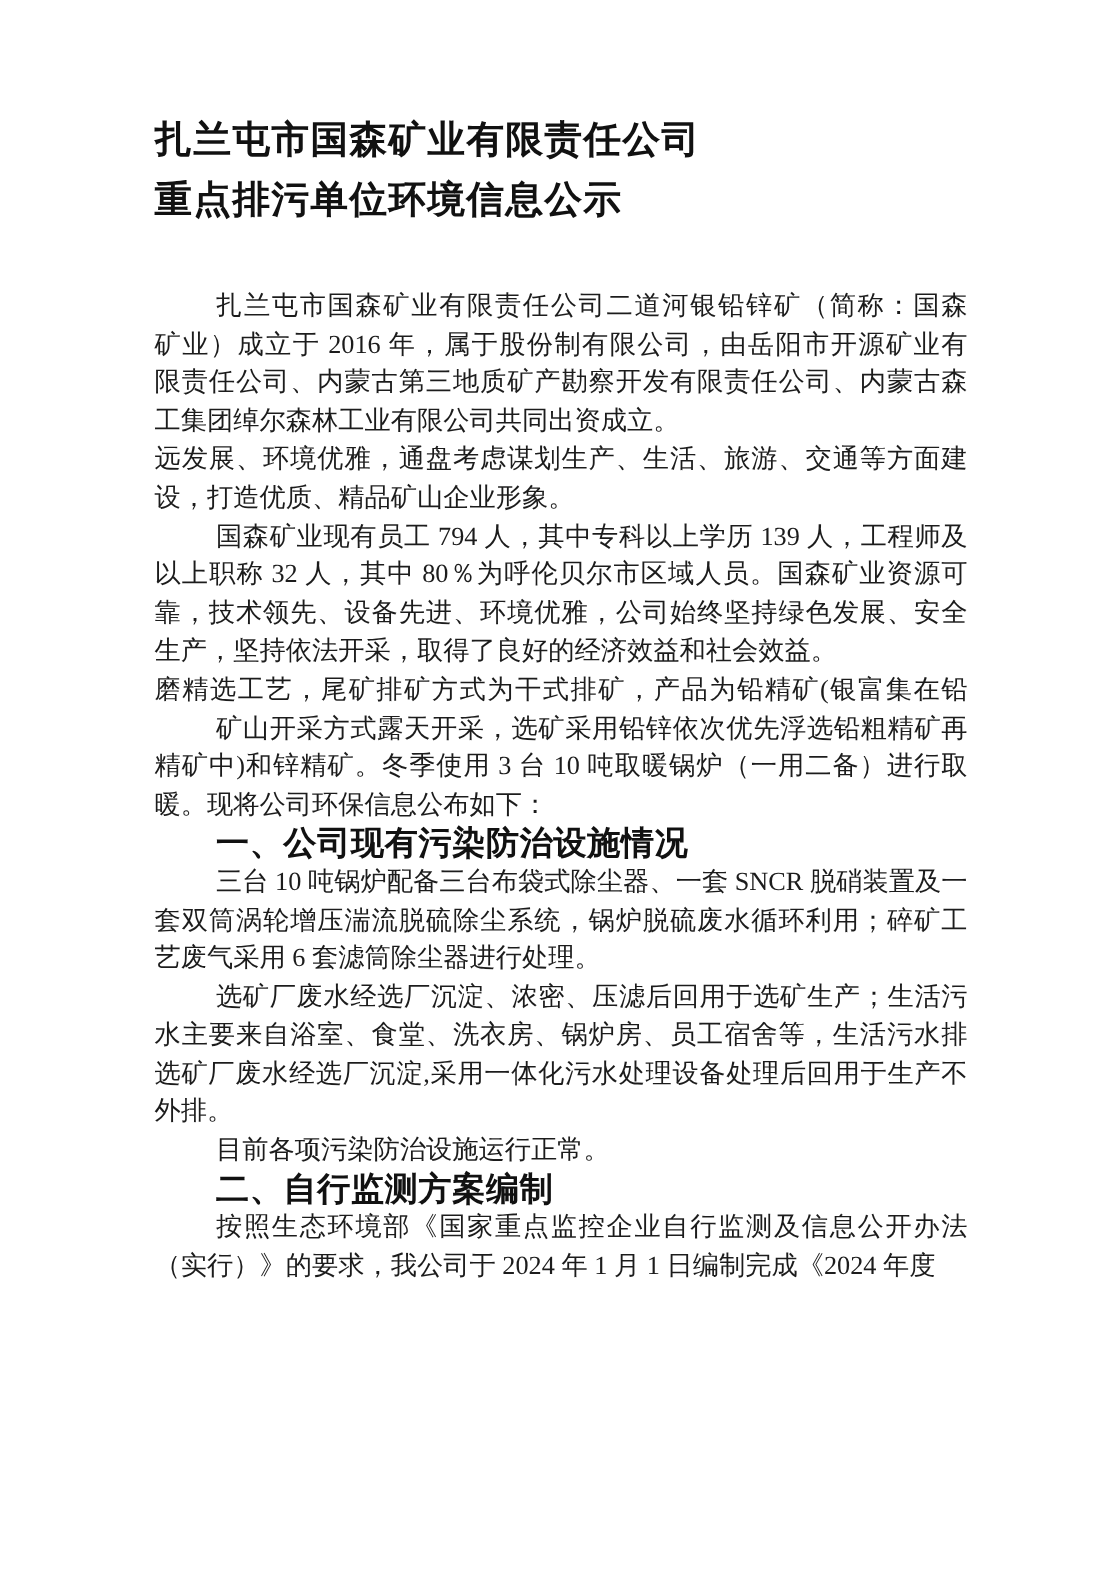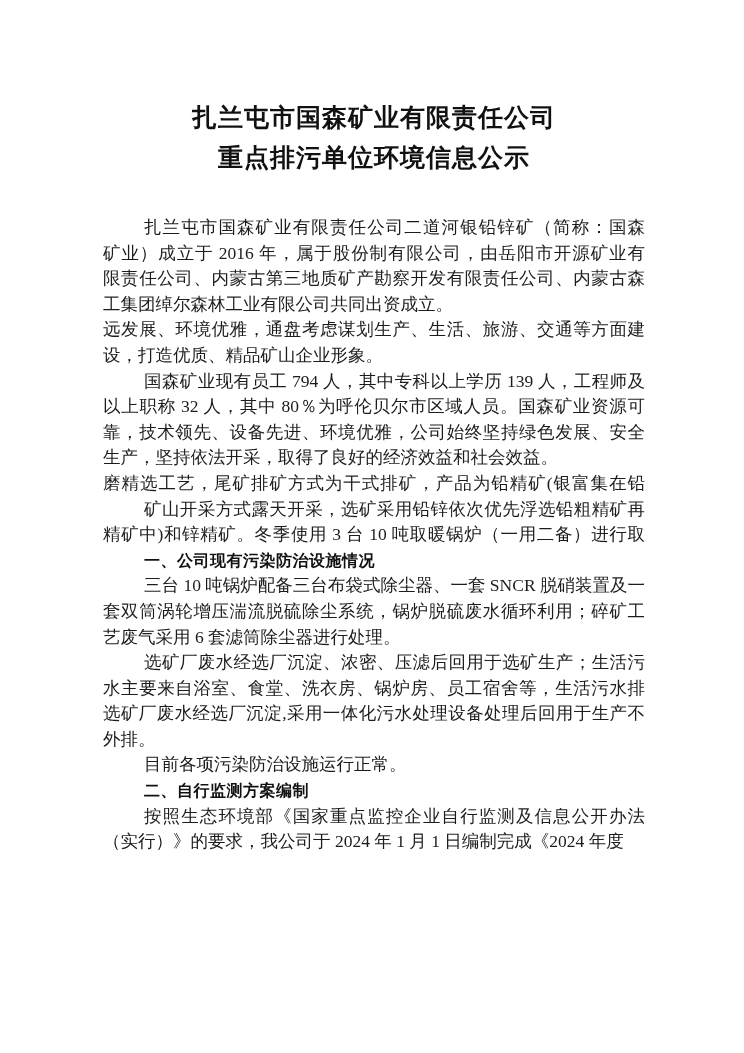--- a/index.html
+++ b/index.html
@@ -15,26 +15,26 @@
     overflow: hidden;
     color: #1c1c1c;
   }
   .content {
     position: absolute;
     left: 103px;
     top: 0;
     width: 542px;
   }
   .doc-title {
-    margin: 98px 0 0 0;
+    margin: 74px 0 0 0;
     font-family: "Liberation Serif", "DejaVu Serif", serif;
     font-weight: bold;
     font-size: 25px;
     line-height: 40px;
-    text-align: center;
+    text-align: left;
     letter-spacing: 1px;
     color: #111111;
   }
   .doc-body {
     margin-top: 37px;
     font-family: "Liberation Serif", "DejaVu Serif", serif;
     font-size: 17.5px;
     line-height: 25.6px;
     color: #1c1c1c;
   }
@@ -51,21 +51,21 @@
   }
   .text-line.indent {
     padding-left: 41px;
   }
   .section-heading {
     height: 25.6px;
     line-height: 25.6px;
     padding-left: 41px;
     font-family: "Liberation Sans", "DejaVu Sans", sans-serif;
     font-weight: bold;
-    font-size: 16px;
+    font-size: 22px;
     letter-spacing: 0.5px;
     color: #111111;
   }
 </style>
 </head>
 <body>
 
 <div class="page">
   <div class="content">
     <div class="doc-title">
@@ -82,20 +82,21 @@
         <div class="text-line final">设，打造优质、精品矿山企业形象。</div>
         <div class="paragraph"></div>
         <div class="text-line indent">国森矿业现有员工 794 人，其中专科以上学历 139 人，工程师及</div>
         <div class="text-line">以上职称 32 人，其中 80％为呼伦贝尔市区域人员。国森矿业资源可</div>
         <div class="text-line">靠，技术领先、设备先进、环境优雅，公司始终坚持绿色发展、安全</div>
         <div class="text-line final">生产，坚持依法开采，取得了良好的经济效益和社会效益。</div>
         <div class="paragraph"></div>
         <div class="text-line">磨精选工艺，尾矿排矿方式为干式排矿，产品为铅精矿(银富集在铅</div>
         <div class="text-line indent">矿山开采方式露天开采，选矿采用铅锌依次优先浮选铅粗精矿再</div>
         <div class="text-line">精矿中)和锌精矿。冬季使用 3 台 10 吨取暖锅炉（一用二备）进行取</div>
+        <div class="text-line final">暖。现将公司环保信息公布如下：</div>
         <div class="paragraph"></div>
         <div class="section-heading">一、公司现有污染防治设施情况</div>
         <div class="text-line indent">三台 10 吨锅炉配备三台布袋式除尘器、一套 SNCR 脱硝装置及一</div>
         <div class="text-line">套双筒涡轮增压湍流脱硫除尘系统，锅炉脱硫废水循环利用；碎矿工</div>
         <div class="text-line final">艺废气采用 6 套滤筒除尘器进行处理。</div>
         <div class="paragraph"></div>
         <div class="text-line indent">选矿厂废水经选厂沉淀、浓密、压滤后回用于选矿生产；生活污</div>
         <div class="text-line">水主要来自浴室、食堂、洗衣房、锅炉房、员工宿舍等，生活污水排</div>
         <div class="text-line">选矿厂废水经选厂沉淀,采用一体化污水处理设备处理后回用于生产不</div>
         <div class="text-line final">外排。</div>

